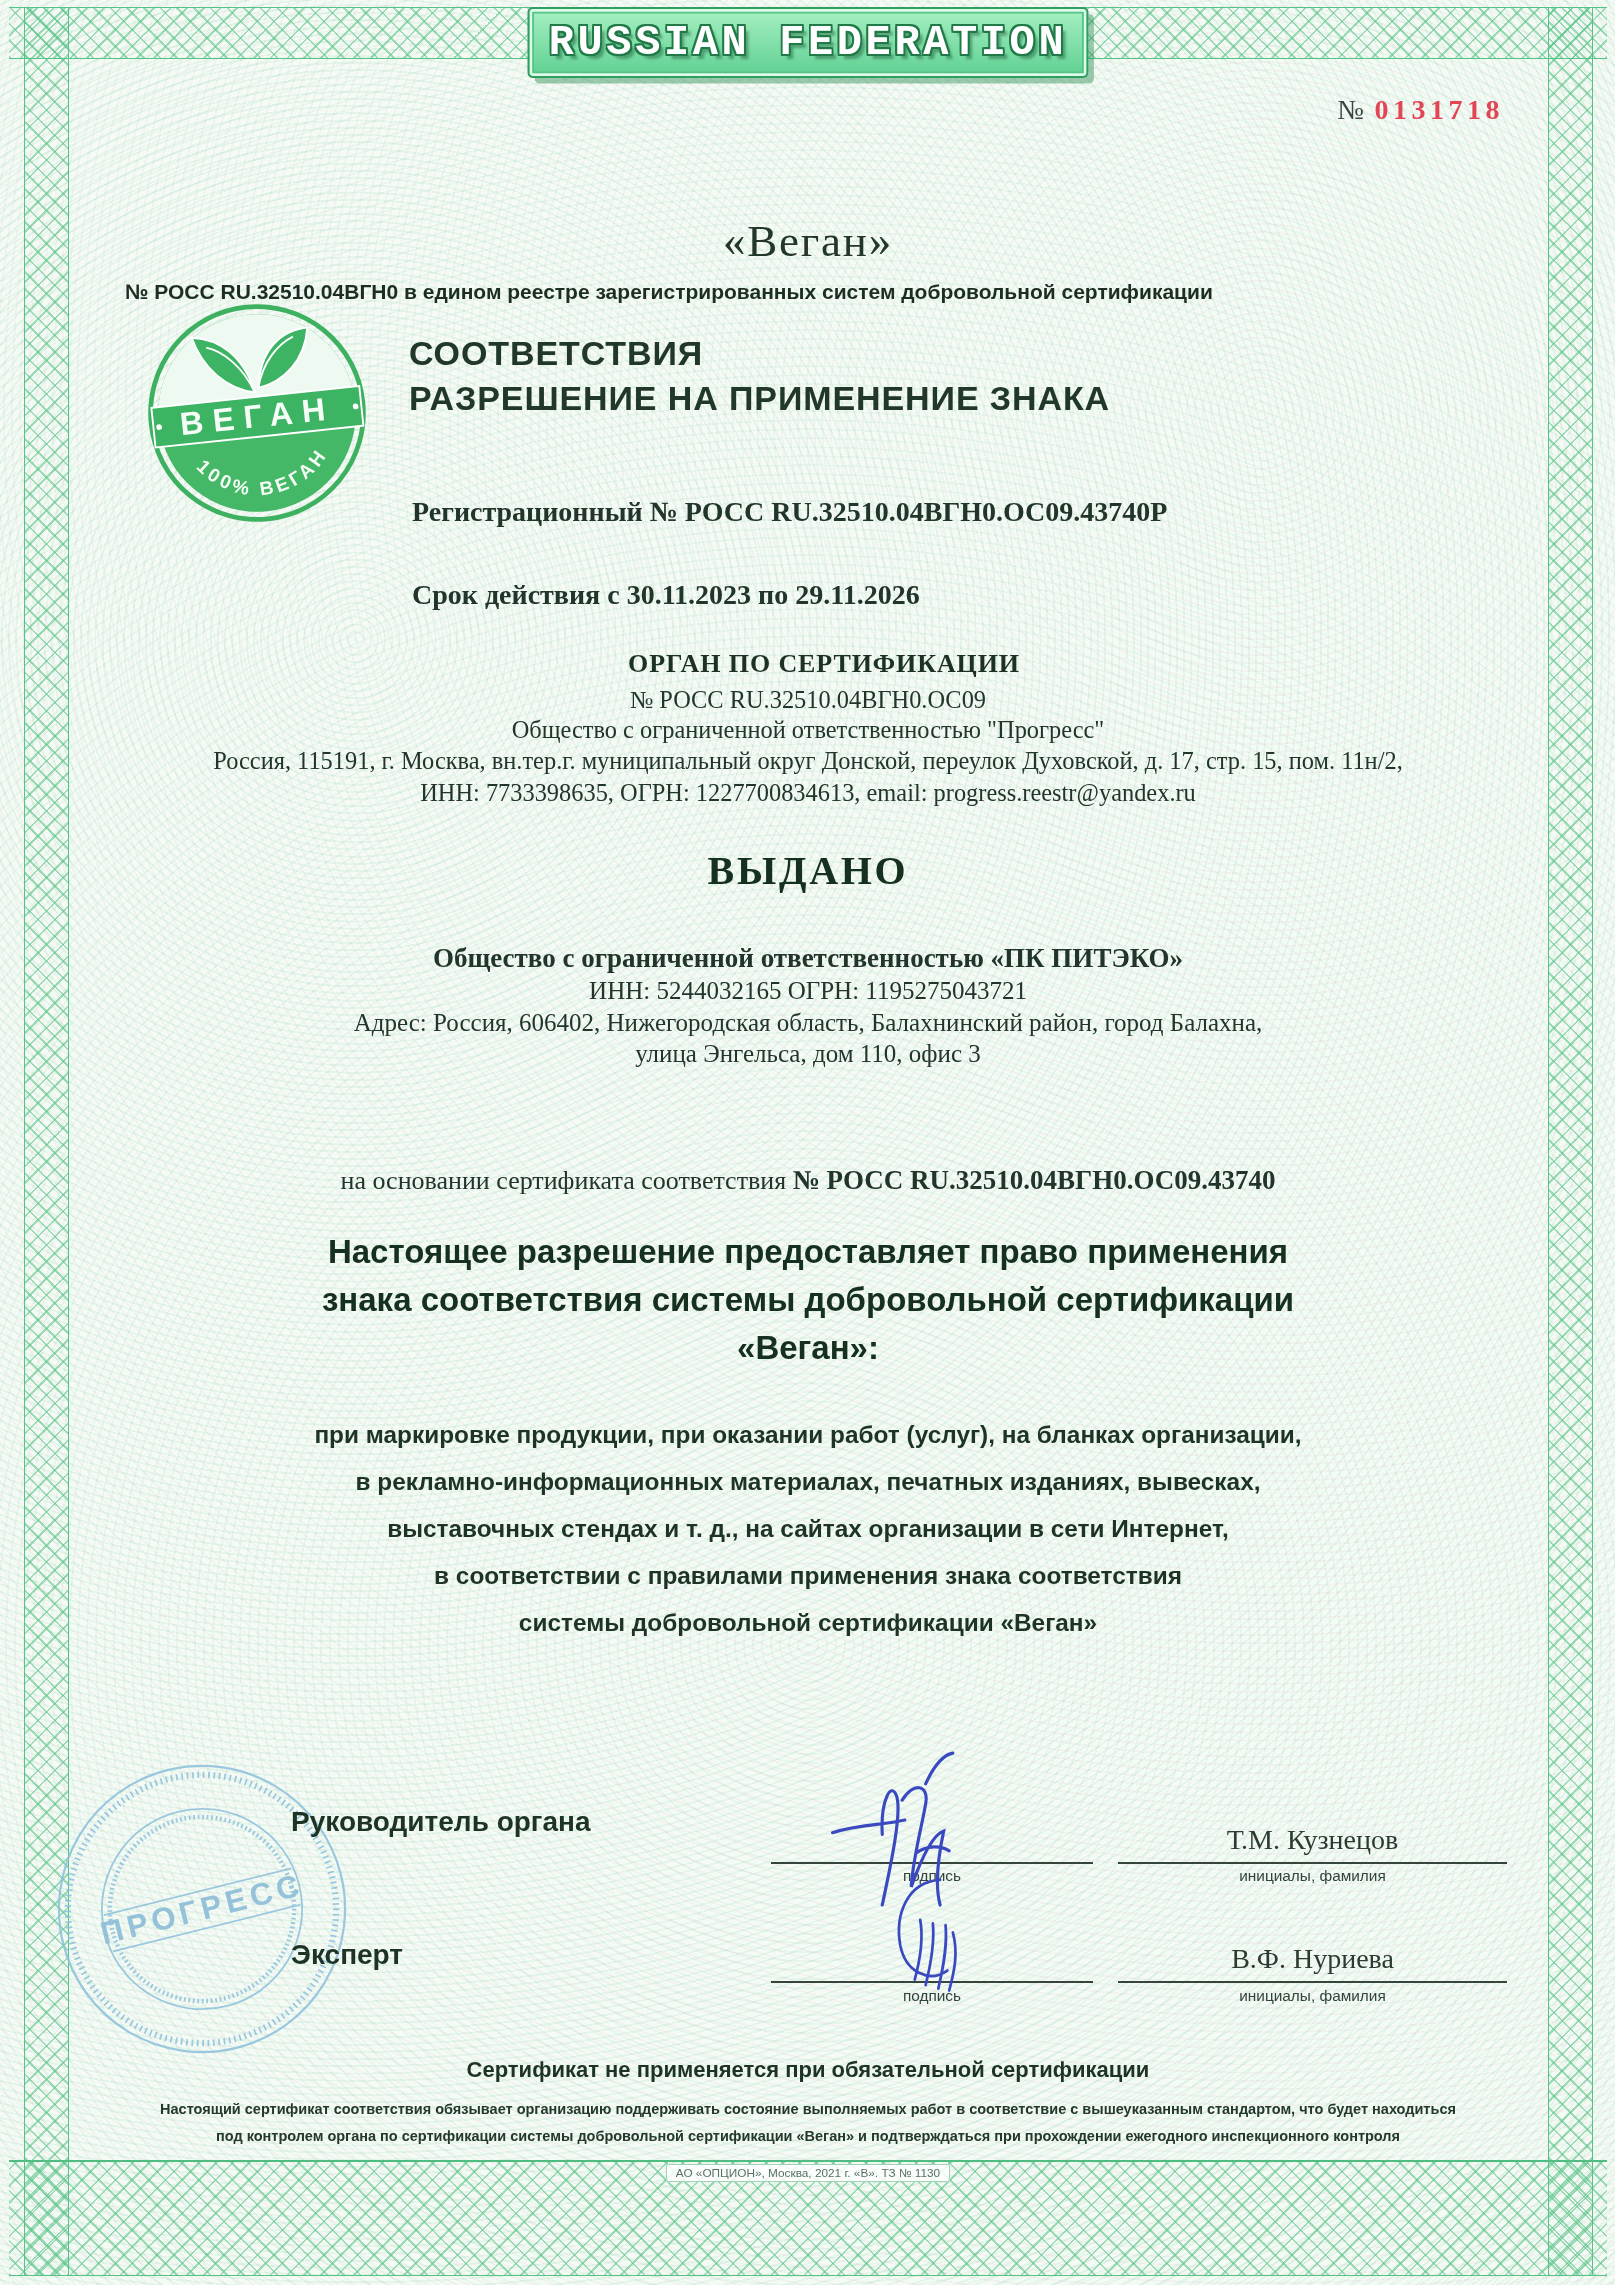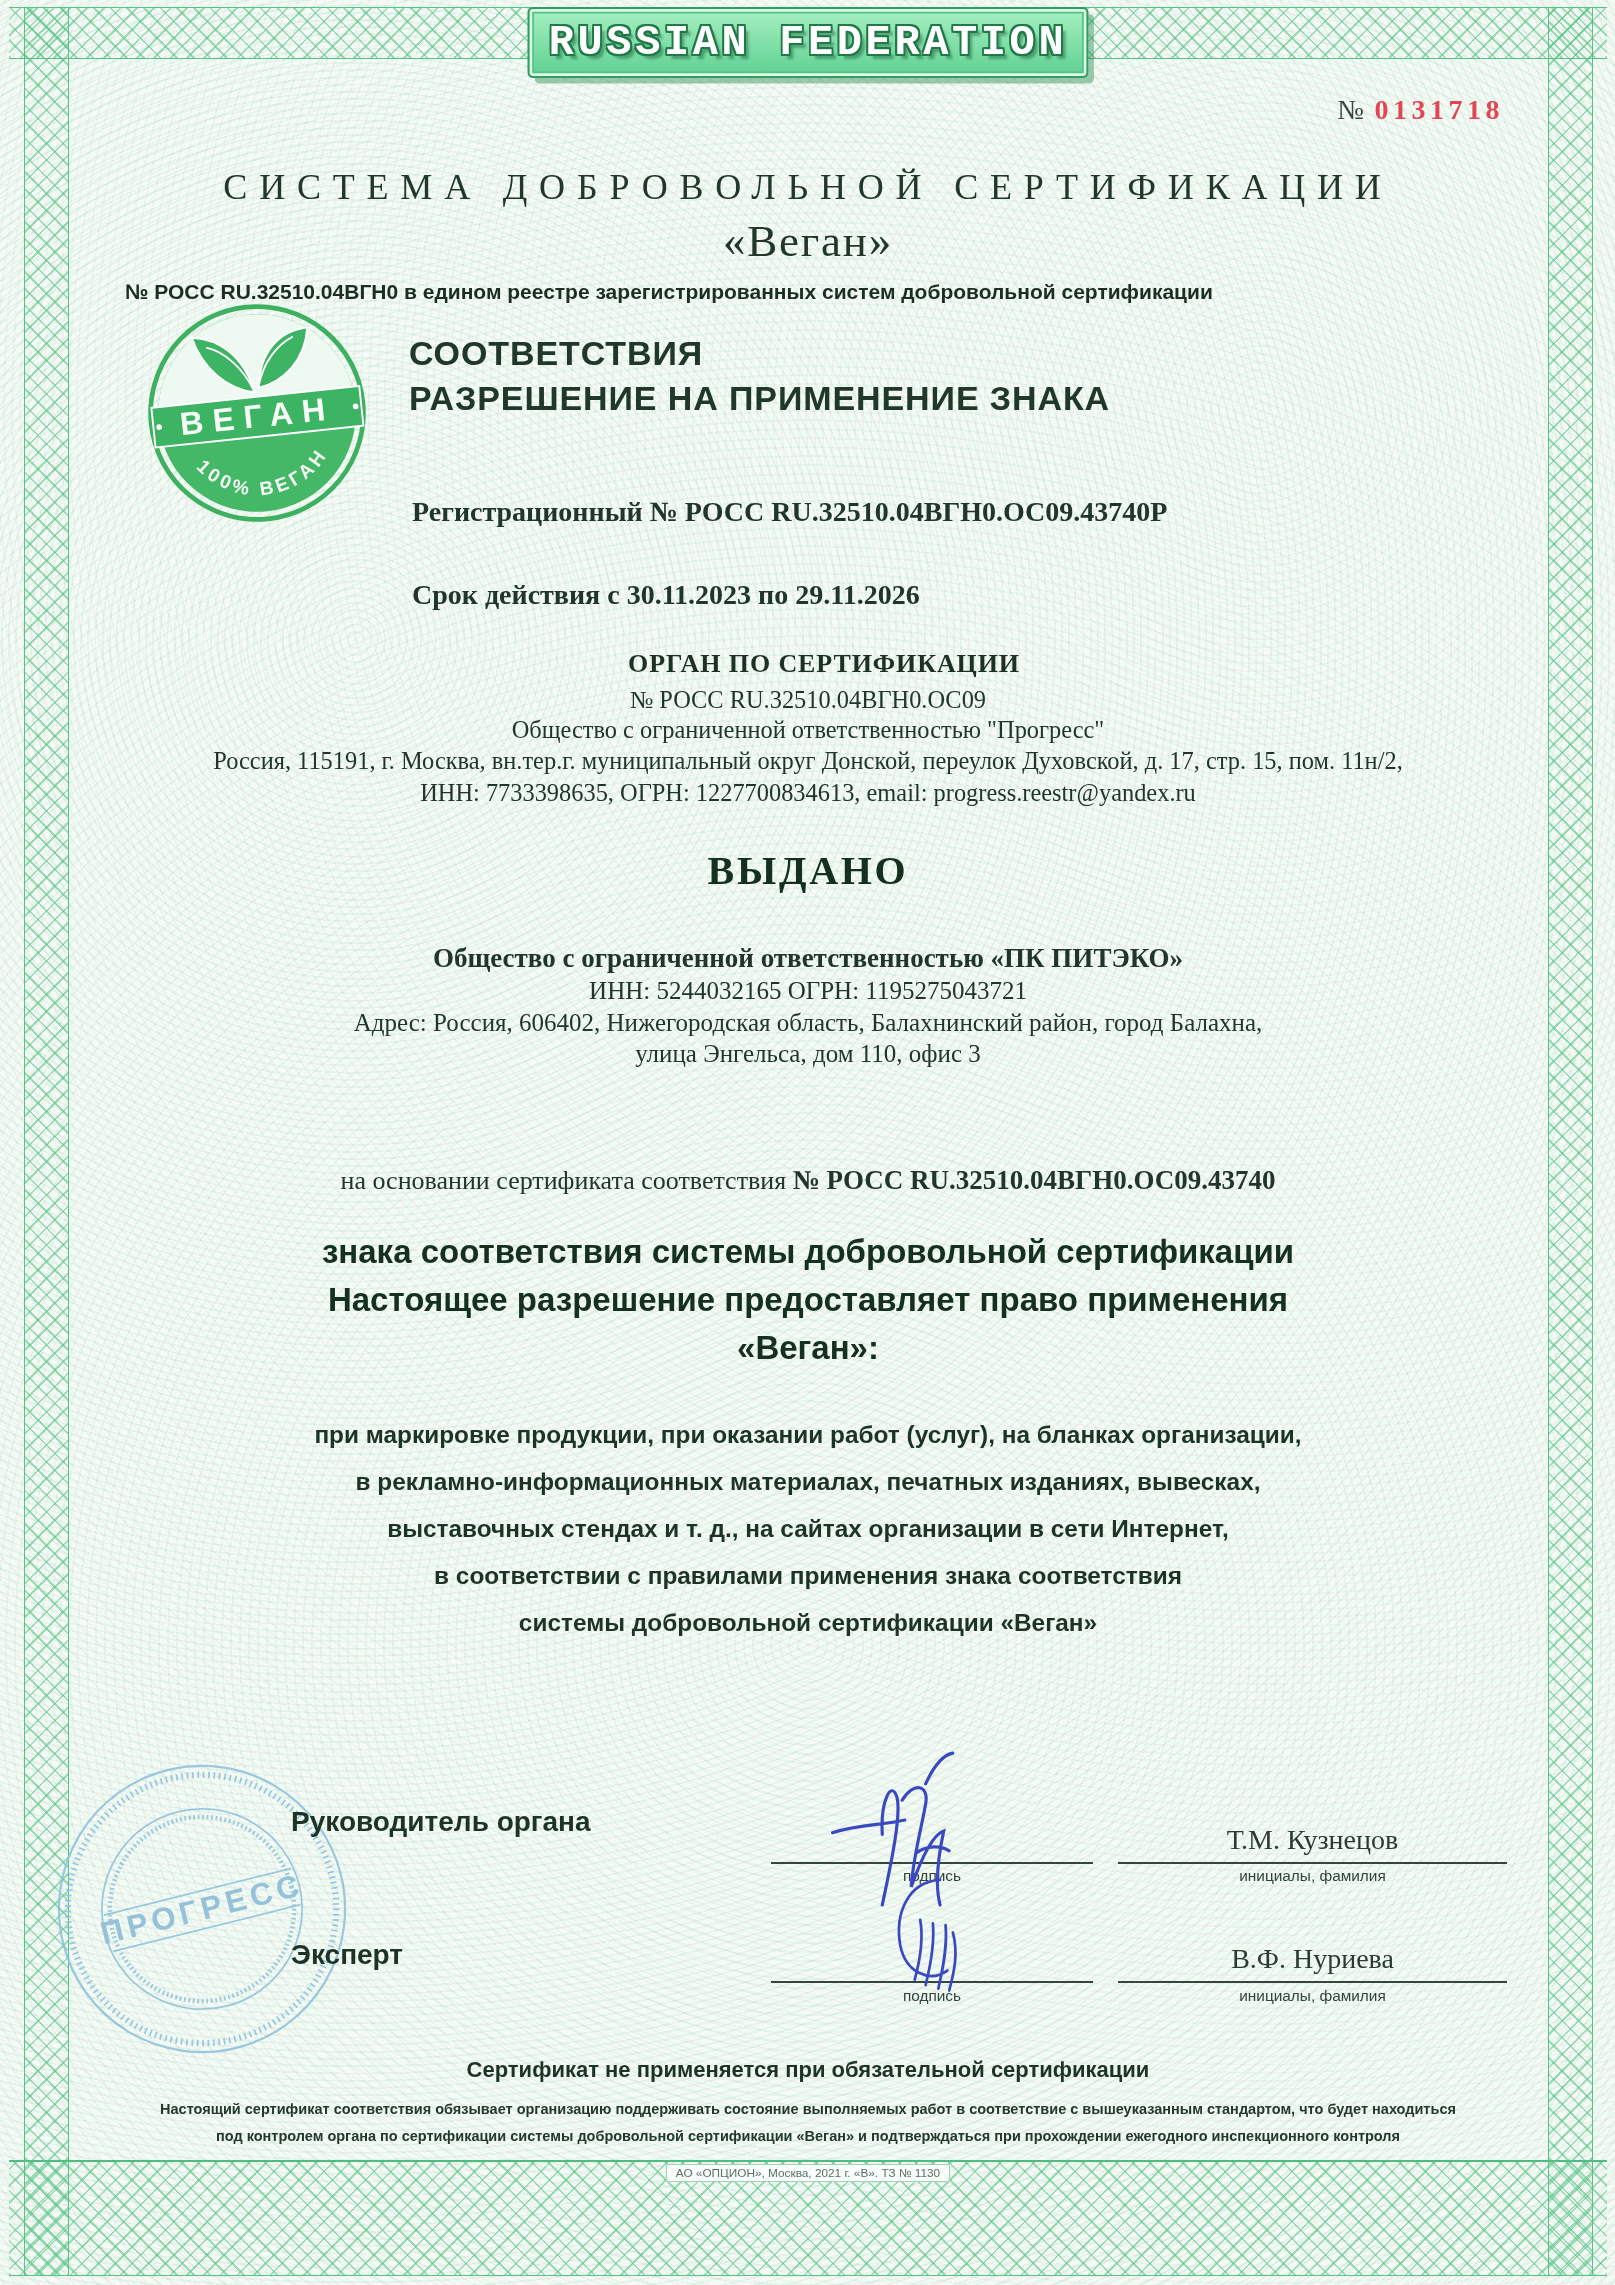--- a/index.html
+++ b/index.html
@@ -116,21 +116,20 @@
 
   <div class="banner">
     <span>RUSSIAN FEDERATION</span>
   </div>
 
   <div class="abs cert-no">
     <span class="no-sign">№</span>
     <span class="no-val">0131718</span>
   </div>
 
-  <div class="abs ctr title-line">СИСТЕМА ДОБРОВОЛЬНОЙ СЕРТИФИКАЦИИ</div>
   <div class="abs ctr title-name">«Веган»</div>
   <div class="abs registry">№ РОСС RU.32510.04ВГН0 в едином реестре зарегистрированных систем добровольной сертификации</div>
 
   <svg class="vegan-logo" width="228" height="228" viewBox="0 0 240 240">
     <circle cx="120" cy="120" r="112" fill="none" stroke="#3eb161" stroke-width="5"></circle>
     <circle cx="120" cy="120" r="104" fill="#44b866"></circle>
     <path d="M16,120 A104,104 0 0 1 224,120 Z" fill="#eef9f1"></path>
     <path d="M120,98 C112,58 88,38 60,34 C68,68 92,92 120,98 Z" fill="#3db463" stroke="#ffffff" stroke-width="2"></path>
     <path d="M124,94 C130,56 152,36 182,36 C176,70 152,90 124,94 Z" fill="#3db463" stroke="#ffffff" stroke-width="2"></path>
     <path d="M120,98 C110,70 92,52 74,46" fill="none" stroke="#ffffff" stroke-width="2"></path>
@@ -162,22 +161,22 @@
   <div class="abs ctr issued-co">Общество с ограниченной ответственностью «ПК ПИТЭКО»</div>
   <div class="abs ctr issued-ids">ИНН: 5244032165 ОГРН: 1195275043721</div>
   <div class="abs ctr issued-a1">Адрес: Россия, 606402, Нижегородская область, Балахнинский район, город Балахна,</div>
   <div class="abs ctr issued-a2">улица Энгельса, дом 110, офис 3</div>
 
   <div class="abs ctr basis">
     <span>на основании сертификата соответствия </span><b>№ РОСС RU.32510.04ВГН0.ОС09.43740</b>
   </div>
 
   <div class="abs ctr grant">
+    <div>Настоящее разрешение предоставляет право применения</div>
     <div>знака соответствия системы добровольной сертификации</div>
-    <div>Настоящее разрешение предоставляет право применения</div>
     <div>«Веган»:</div>
   </div>
 
   <div class="abs ctr usage">
     <div>при маркировке продукции, при оказании работ (услуг), на бланках организации,</div>
     <div>в рекламно-информационных материалах, печатных изданиях, вывесках,</div>
     <div>выставочных стендах и т. д., на сайтах организации в сети Интернет,</div>
     <div>в соответствии с правилами применения знака соответствия</div>
     <div>системы добровольной сертификации «Веган»</div>
   </div>

